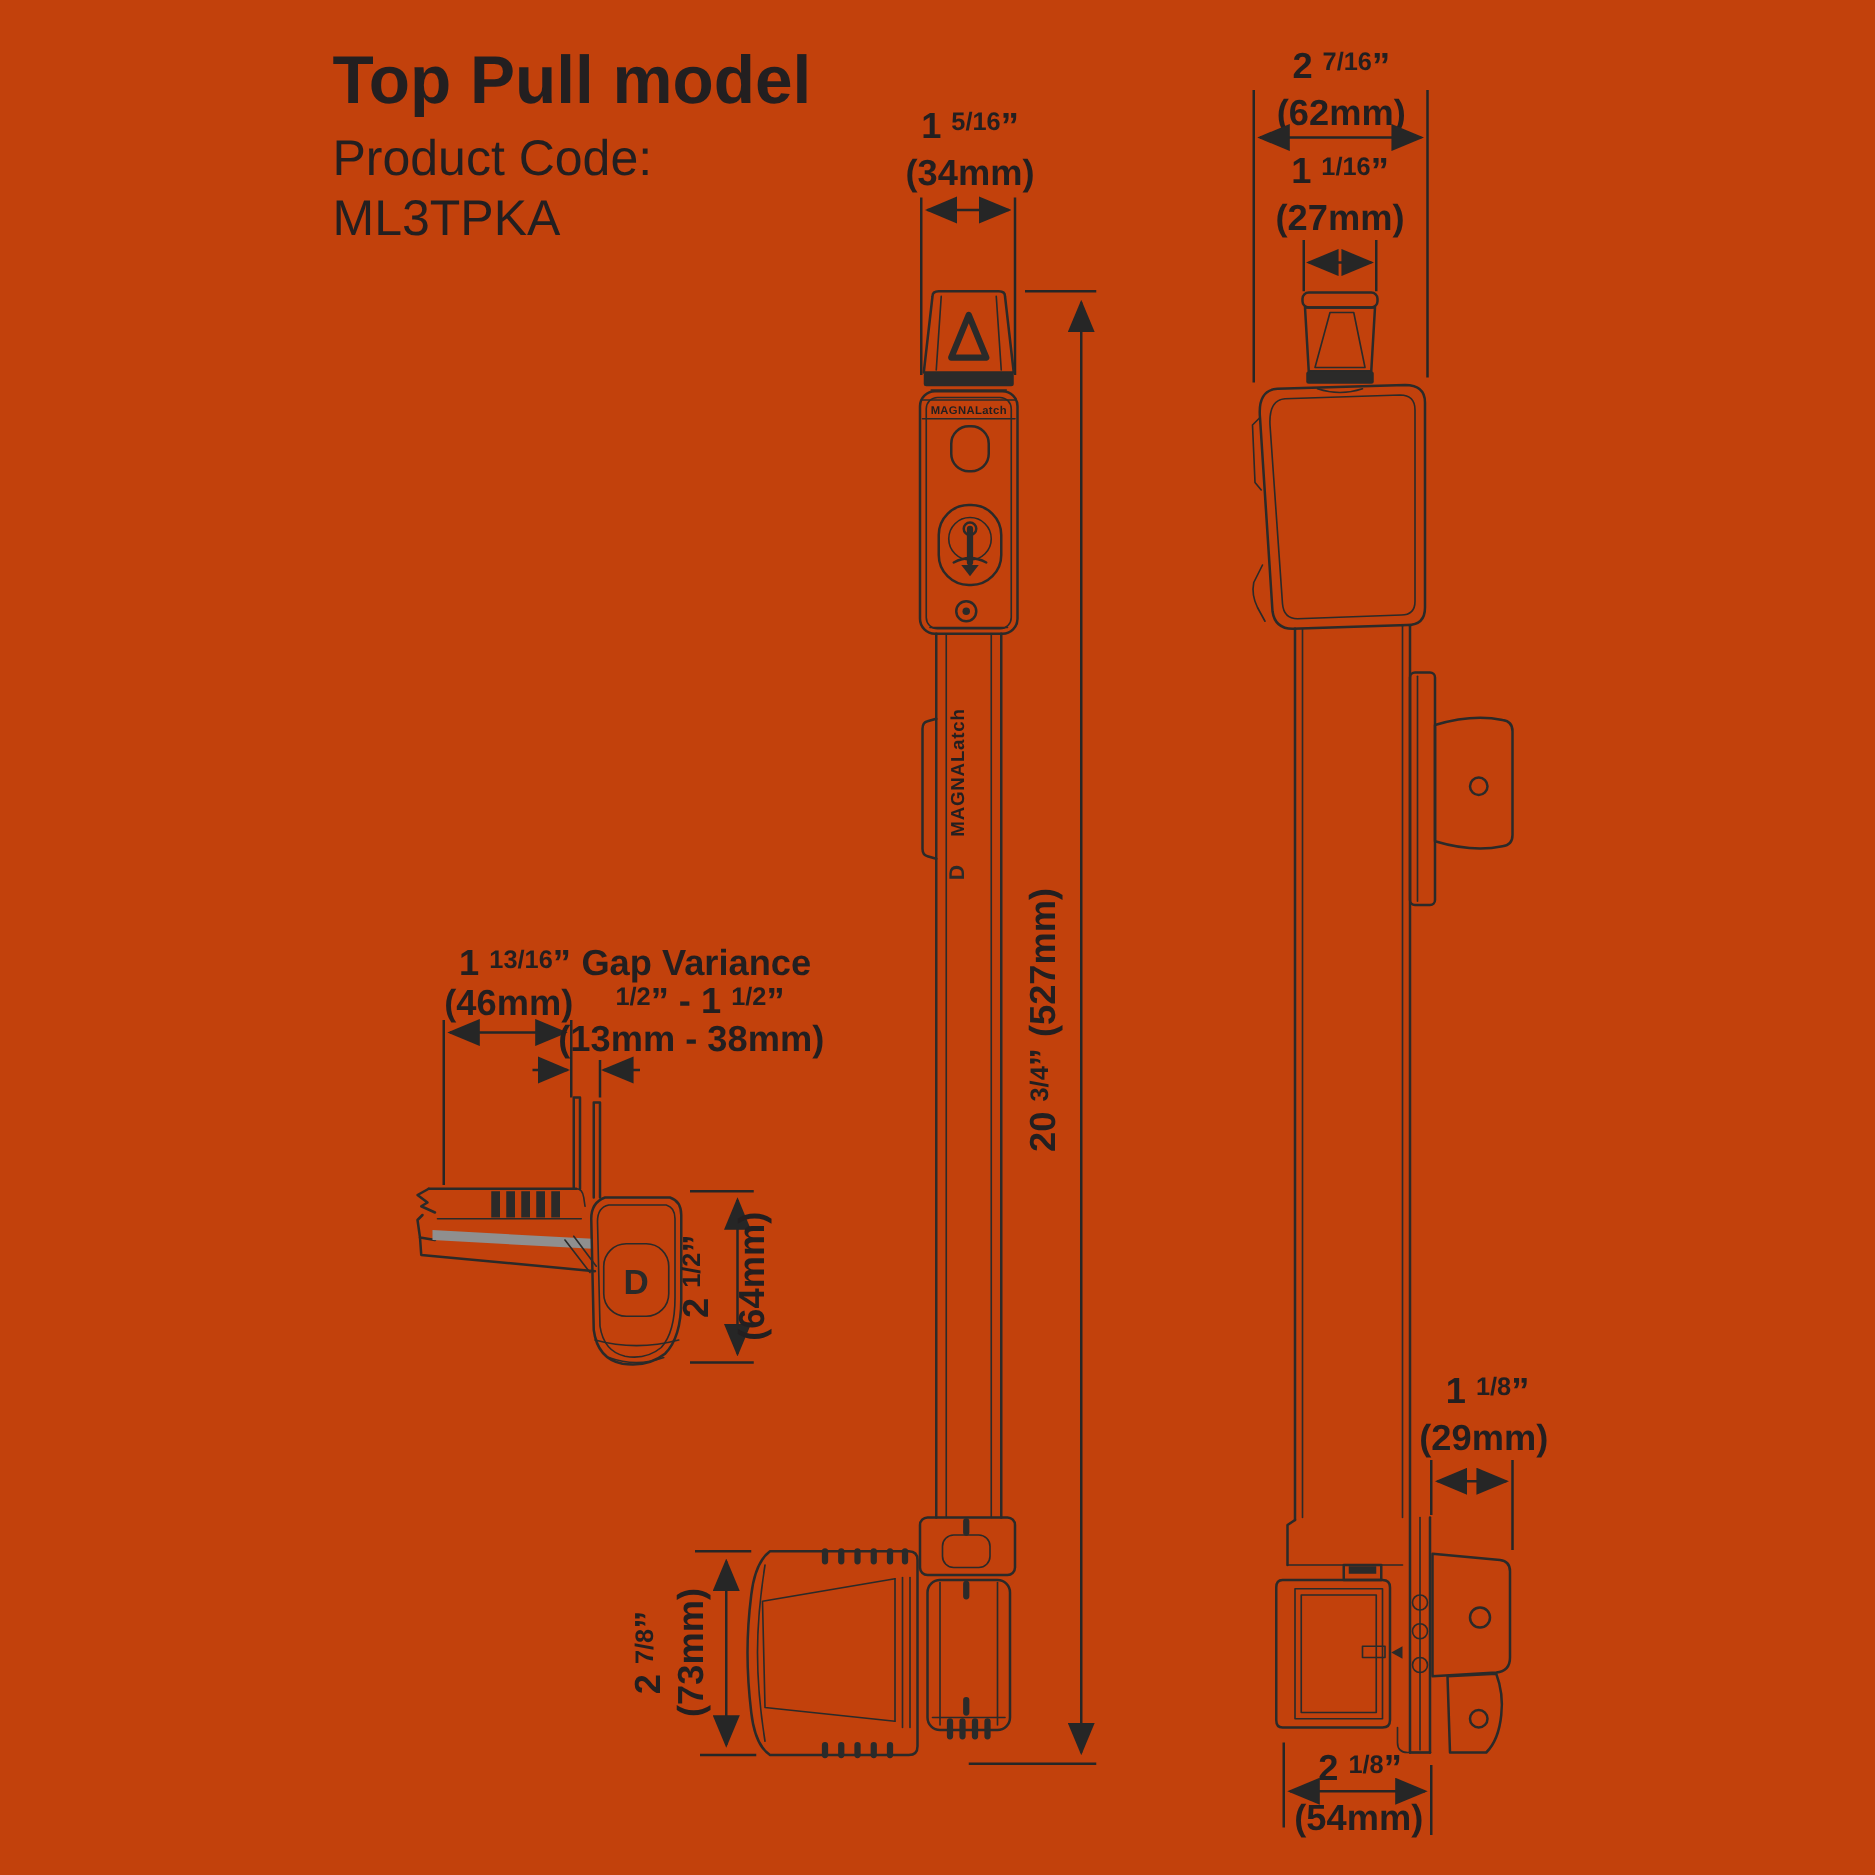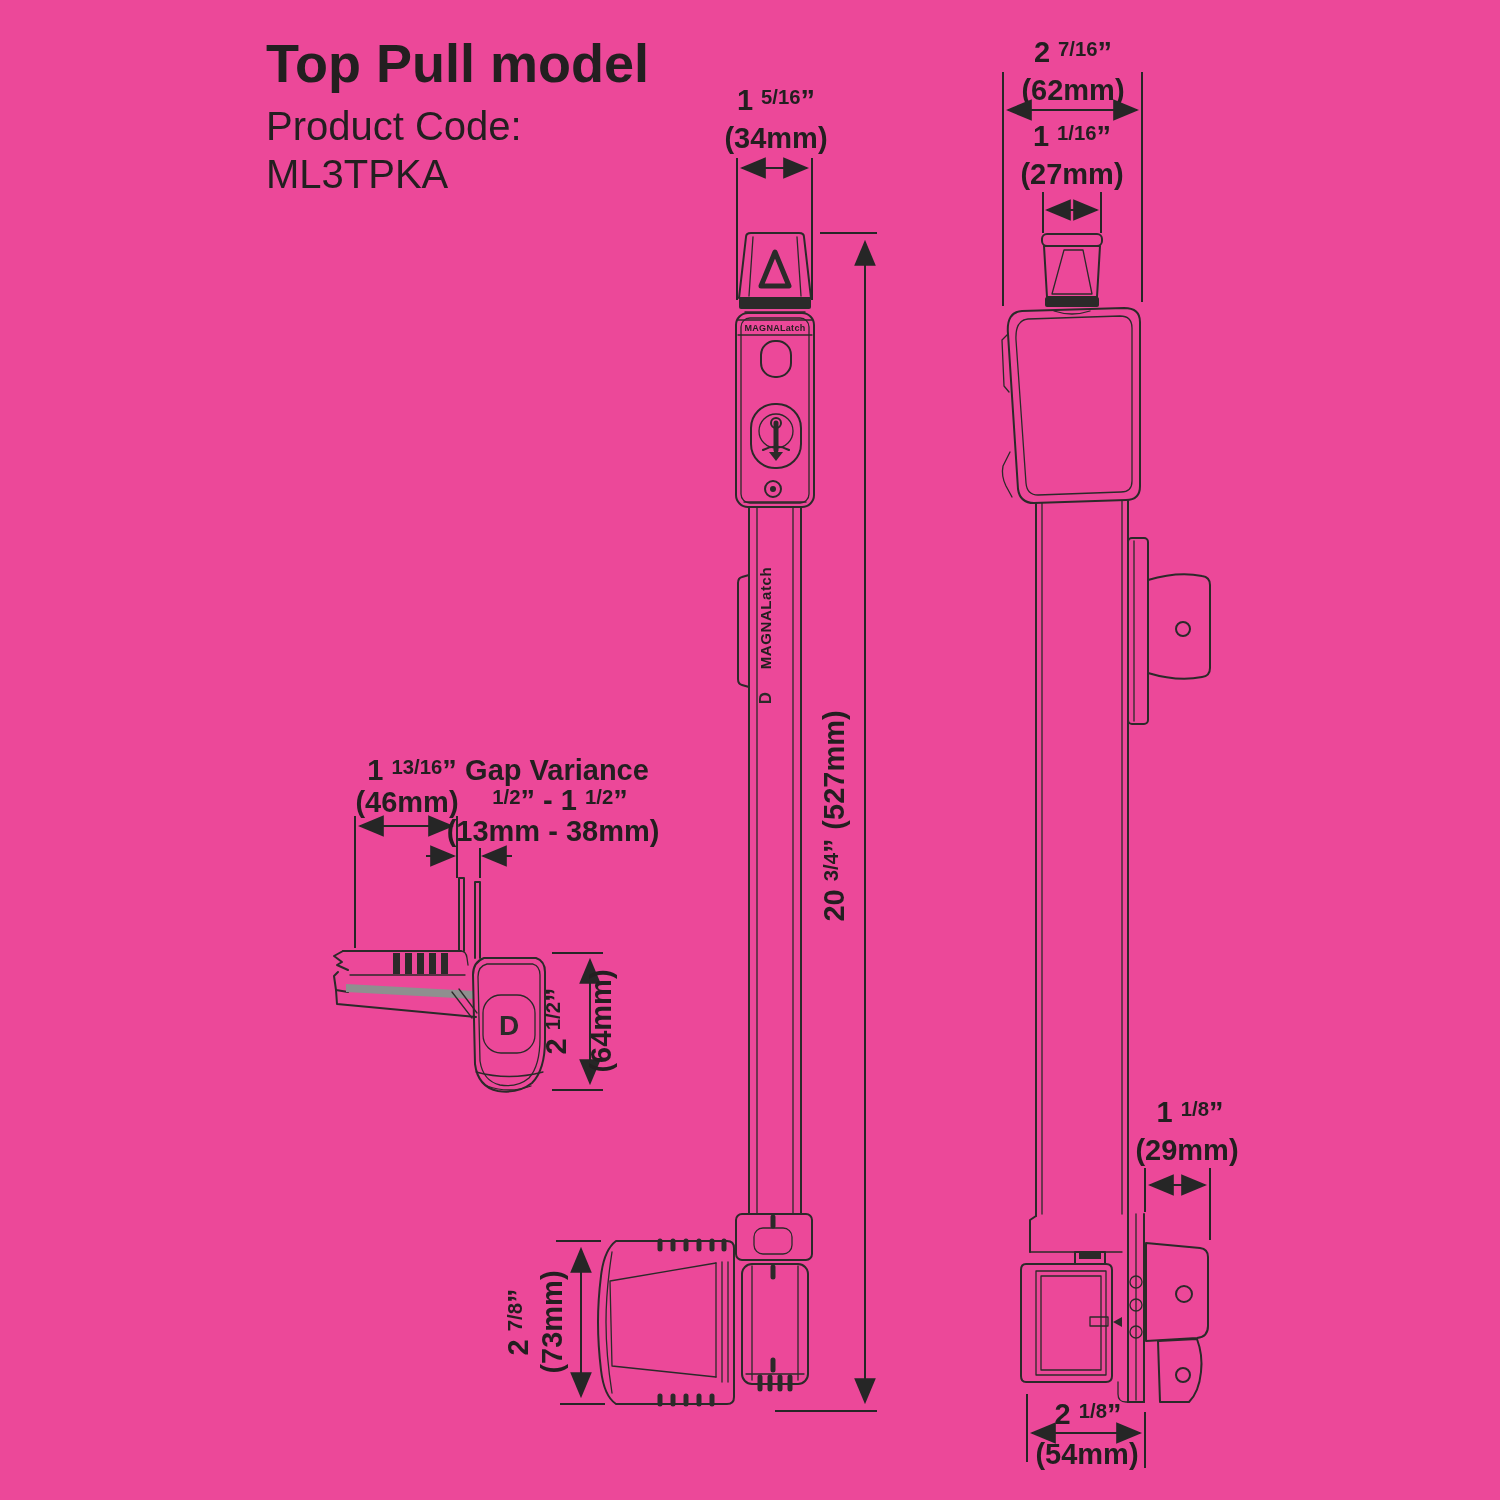--- a/index.html
+++ b/index.html
@@ -1,17 +1,17 @@
 <!DOCTYPE html>
 <html><head>
 <meta charset="utf-8">
 <style>
   html,body{margin:0;padding:0;background:#ffffff;}
   body{width:1500px;height:1500px;font-family:"Liberation Sans",sans-serif;}
-  #stage{width:1500px;height:1500px;position:relative;background:#ec4899;}
+  #stage{width:1500px;height:1500px;position:relative;background:#c2410c;}
   svg{display:block}
   .ln{fill:none;stroke:#2b2a29;stroke-width:2;stroke-linejoin:round;stroke-linecap:round}
   .thin{fill:none;stroke:#2b2a29;stroke-width:1.3;stroke-linejoin:round;stroke-linecap:round}
   .thick{fill:none;stroke:#2b2a29;stroke-width:5;stroke-linejoin:round;stroke-linecap:round}
   .dk{fill:#2b2a29;stroke:none}
   .gray{fill:#8f8f8f;stroke:none}
   .dim{fill:none;stroke:#262626;stroke-width:2;stroke-linecap:butt}
   .txt{fill:#231f20;font-weight:bold;font-size:29px;text-anchor:middle;font-family:"Liberation Sans",sans-serif}
   .title{font-weight:bold;font-size:54px;fill:#231f20;font-family:"Liberation Sans",sans-serif}
   .sub{font-size:40px;fill:#231f20;font-family:"Liberation Sans",sans-serif}

